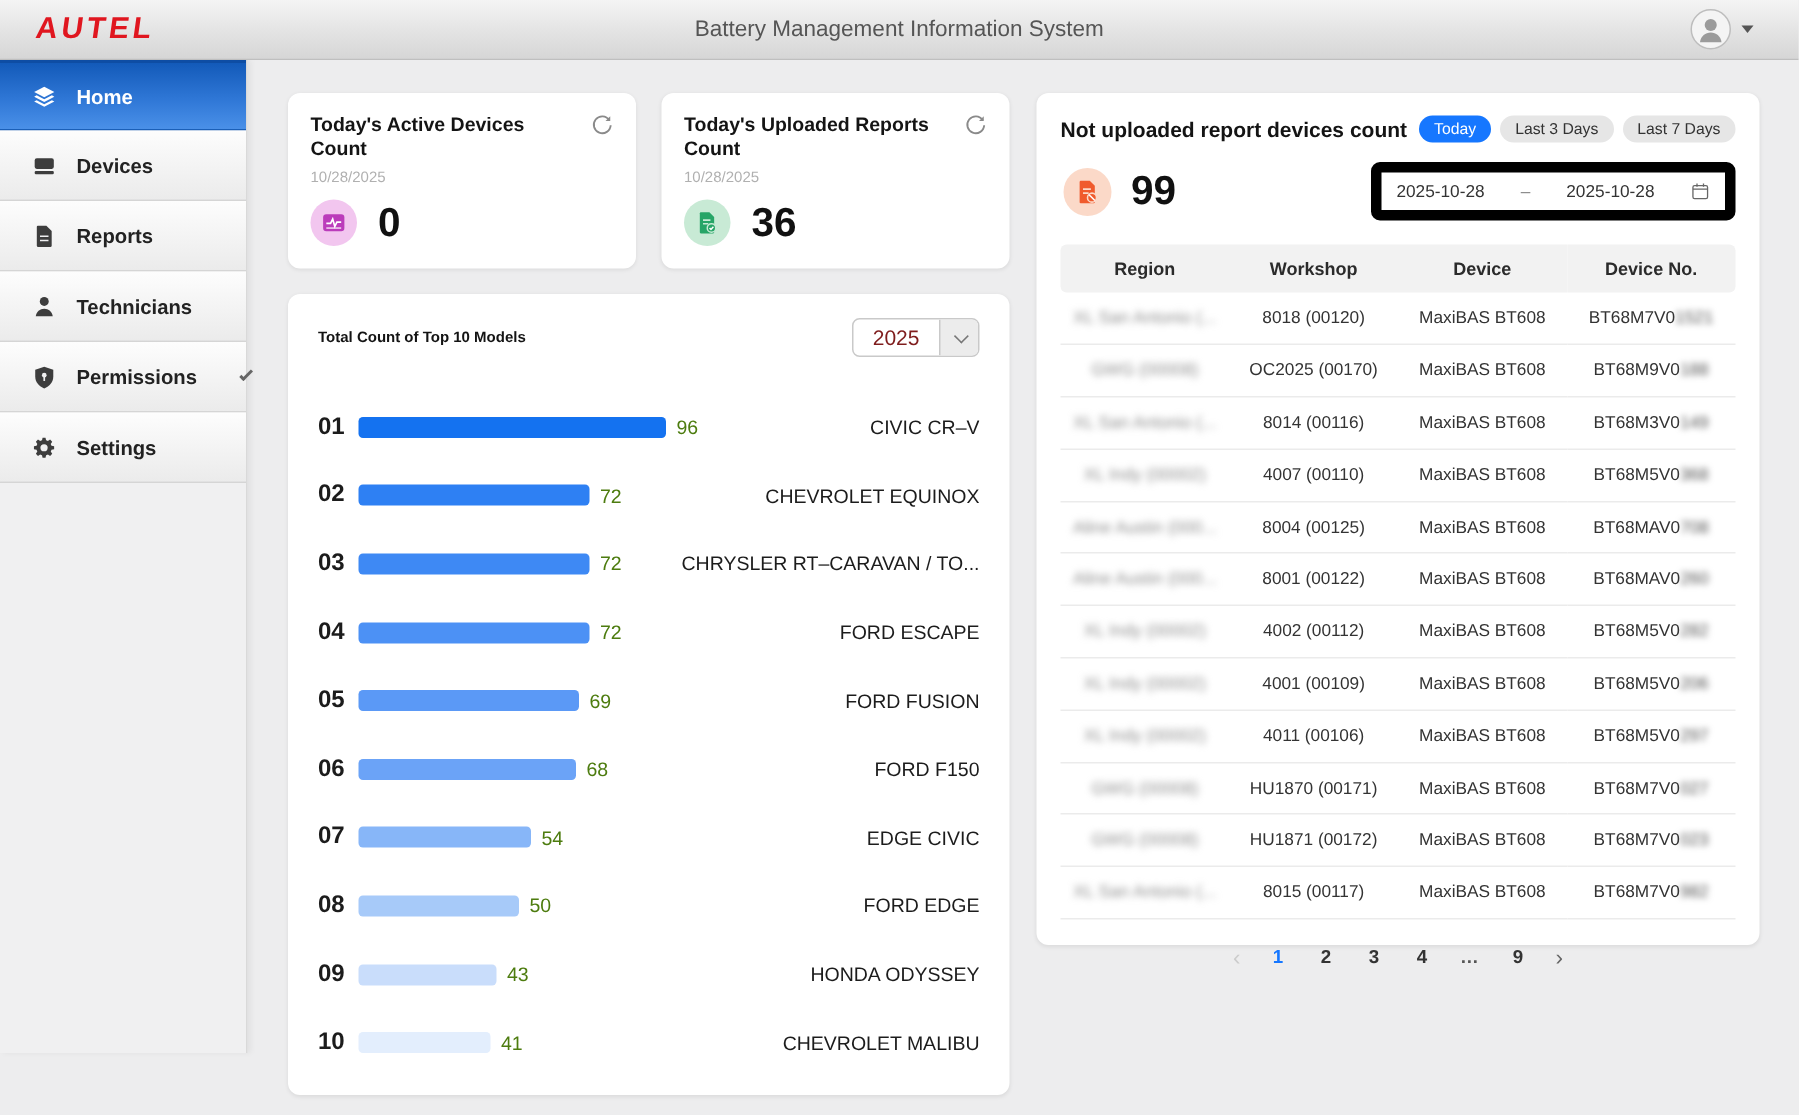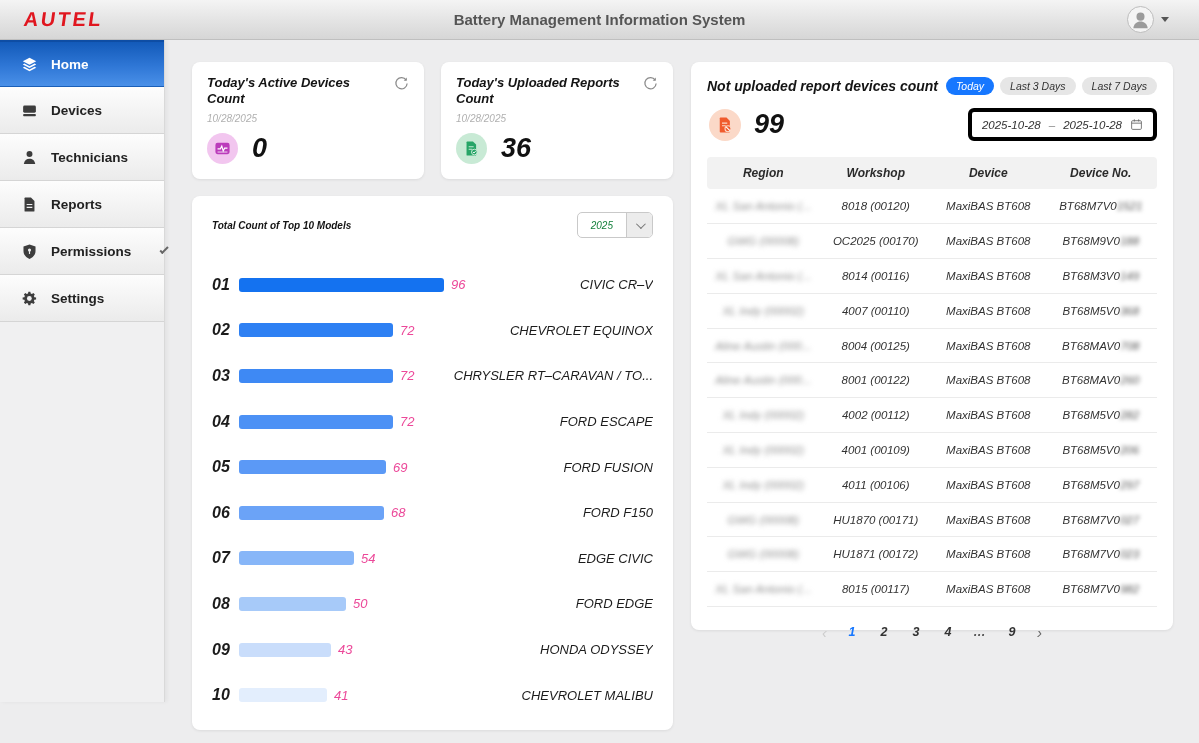--- a/index.html
+++ b/index.html
@@ -5,21 +5,21 @@
   * { margin:0; padding:0; box-sizing:border-box; }
   html,body { width:1199px; height:743px; overflow:hidden;
     font-family:"Liberation Sans","DejaVu Sans",sans-serif; background:#ededee; }
 
   
   .app-header { position:absolute; left:0; top:0; width:1199px; height:40px;
     background:linear-gradient(180deg,#f4f4f4 0%,#e3e3e3 55%,#d6d6d6 100%);
     border-bottom:1px solid #bfbfbf; display:flex; align-items:center; z-index:10; }
   .logo { width:165px; padding-left:24px; font-weight:800; font-size:20px; letter-spacing:2.5px;
     color:#e0161f; transform:skewX(-8deg); }
-  .app-title { flex:1; text-align:center; font-weight:700; font-size:15px; color:#555; }
+  .app-title { flex:1; text-align:center; font-weight:400; font-size:15px; color:#555; }
   .avatar-wrap { width:165px; display:flex; align-items:center; justify-content:flex-end; padding-right:30px; gap:7px; }
   .avatar { width:27px; height:27px; border-radius:50%; background:#f4f4f4; border:1px solid #bdbdbd;
     display:flex; align-items:center; justify-content:center; overflow:hidden; }
   .caret-down { width:0; height:0; border-left:4px solid transparent; border-right:4px solid transparent;
     border-top:5px solid #555; }
 
   
   .sidebar { position:absolute; left:0; top:40px; width:165px; height:662px; background:#f0f0f1;
     border-right:1px solid #d9d9d9; box-shadow:2px 0 4px rgba(0,0,0,.05); z-index:5; }
   .side-item { height:47px; display:flex; align-items:center; gap:13px; padding-left:21px;
@@ -32,65 +32,65 @@
   .side-item.active .lbl { color:#fff; }
   .side-item.active svg { fill:#fff; }
   .side-chevron { margin-left:16px; width:9px; height:9px; border-right:2px solid #666; border-bottom:2px solid #666;
     transform:rotate(45deg) translateY(-3px); }
 
   
   .main { position:absolute; left:165px; top:40px; width:1034px; height:703px; padding:22px 26px 0 27px;
     display:flex; gap:18px; }
   .col-left { width:481px; flex:none; }
   .col-right { width:482px; flex:none; }
-  .card { background:#fff; border-radius:8px; box-shadow:0 1px 3px rgba(0,0,0,.08);font-style:italic; }
+  .card { background:#fff; border-radius:8px; box-shadow:0 1px 3px rgba(0,0,0,.08); }
 
   
   .stat-row { display:flex; gap:17px; }
   .stat-card { width:232px; height:117px; padding:13px 15px; }
   .stat-head { display:flex; justify-content:space-between; align-items:flex-start; }
   .stat-title { font-size:13px; font-weight:700; color:#141414; line-height:1.25; max-width:175px; }
   .refresh-btn { cursor:pointer; flex:none; margin-top:1px; }
   .refresh-btn svg { width:15px; height:15px; stroke:#8a8a8a; fill:none; stroke-width:2; }
   .stat-date { font-size:10px; color:#b0b0b0; margin-top:5px; }
   .stat-bottom { display:flex; align-items:center; gap:14px; margin-top:9px; }
   .stat-icon { width:31px; height:31px; border-radius:50%; display:flex; align-items:center; justify-content:center; }
   .stat-icon svg { width:17px; height:17px; }
   .stat-value { font-size:27px; font-weight:800; color:#111; }
 
   
   .chart-card { margin-top:17px; height:534px; padding:16px 20px; }
   .chart-head { display:flex; justify-content:space-between; align-items:center; }
   .chart-title { font-size:10px; font-weight:700; color:#141414; }
   .year-select { display:flex; align-items:stretch; border:1px solid #c9c9c9; border-radius:5px; overflow:hidden;
     height:26px; cursor:pointer; background:#fff; }
-  .year-val { padding:0 13px; font-size:10px; color:#15803d; display:flex; align-items:center; }
+  .year-val { padding:0 13px; font-size:14px; color:#7f1d1d; display:flex; align-items:center; }
   .year-arrow { width:26px; background:#ececec; border-left:1px solid #c9c9c9; display:flex; align-items:center; justify-content:center; }
   .year-arrow i { width:7px; height:7px; border-right:1.8px solid #777; border-bottom:1.8px solid #777;
     transform:rotate(45deg) translateY(-2px); }
   .chart-body { margin-top:24px; }
   .crow { display:flex; align-items:center; height:45.6px; }
   .crank { width:27px; font-size:16px; font-weight:700; color:#1c1c1c; flex:none; }
   .cbar { height:14px; border-radius:3px; flex:none; }
-  .cval { margin-left:7px; font-size:13px; color:#ec4899; flex:none; }
+  .cval { margin-left:7px; font-size:13px; color:#4d7c0f; flex:none; }
   .cmodel { flex:1; text-align:right; font-size:13px; color:#1c1c1c; white-space:nowrap; overflow:hidden; }
 
   
   .right-panel { height:568px; padding:15px 16px; display:flex; flex-direction:column; }
   .rp-head { display:flex; justify-content:space-between; align-items:center; }
   .rp-title { font-size:14px; font-weight:700; color:#141414; }
   .pill-group { display:flex; gap:6px; }
   .pill { font-size:10.5px; color:#333; background:#e6e6e6; border-radius:10px; padding:3px 10px; cursor:pointer; white-space:nowrap; }
   .pill.active { background:#1677ff; color:#fff; }
   .rp-second { display:flex; justify-content:space-between; align-items:center; margin-top:13px; }
   .rp-count-wrap { display:flex; align-items:center; gap:13px; padding-left:2px; }
   .rp-count-icon { width:32px; height:32px; border-radius:50%; background:#fbd9c8; display:flex; align-items:center; justify-content:center; }
   .rp-count-icon svg { width:18px; height:18px; }
   .rp-count { font-size:27px; font-weight:800; color:#111; }
-  .date-range { display:flex; align-items:center; gap:8px; border:4px solid #000000; border-radius:6px;
+  .date-range { display:flex; align-items:center; gap:24px; border:7px solid #000000; border-radius:6px;
     padding:6px 10px; font-size:11.5px; color:#333; cursor:pointer; background:#fff; }
   .date-sep { color:#888; }
   .cal-icon svg { width:13px; height:13px; stroke:#666; fill:none; stroke-width:1.6; display:block; }
 
   
   table { width:100%; border-collapse:collapse; margin-top:16px; table-layout:fixed; }
   thead th { background:#f2f2f2; font-size:12px; font-weight:700; color:#2b2b2b; height:32px; text-align:center; }
   thead th:first-child { border-radius:4px 0 0 4px; }
   thead th:last-child { border-radius:0 4px 4px 0; }
   tbody td { height:34.8px; font-size:11.5px; color:#333; text-align:center; border-bottom:1px solid #ebebeb;
@@ -135,31 +135,31 @@
   </div>
   <div class="side-item">
     <svg viewBox="0 0 24 24">
       <rect x="3" y="5" width="18" height="10" rx="2"></rect>
       <rect x="3" y="17" width="18" height="3" rx="1.2"></rect>
     </svg>
     <span class="lbl">Devices</span>
   </div>
   <div class="side-item">
     <svg viewBox="0 0 24 24">
+      <path d="M6 2h8l5 5v14a1 1 0 0 1-1 1H6a1 1 0 0 1-1-1V3a1 1 0 0 1 1-1z"></path>
+      <path d="M8 12h8M8 16h8" stroke="#f0f0f1" stroke-width="1.6" fill="none"></path>
+    </svg>
+    <span class="lbl">Reports</span>
+  </div>
+  <div class="side-item">
+    <svg viewBox="0 0 24 24">
       <circle cx="12" cy="7" r="4.2"></circle>
       <path d="M4 21c.5-4.5 3.9-7.2 8-7.2s7.5 2.7 8 7.2z"></path>
     </svg>
     <span class="lbl">Technicians</span>
-  </div>
-  <div class="side-item">
-    <svg viewBox="0 0 24 24">
-      <path d="M6 2h8l5 5v14a1 1 0 0 1-1 1H6a1 1 0 0 1-1-1V3a1 1 0 0 1 1-1z"></path>
-      <path d="M8 12h8M8 16h8" stroke="#f0f0f1" stroke-width="1.6" fill="none"></path>
-    </svg>
-    <span class="lbl">Reports</span>
   </div>
   <div class="side-item">
     <svg viewBox="0 0 24 24">
       <path d="M12 2l8.5 3v6.2c0 5.2-3.6 9.3-8.5 11.3-4.9-2-8.5-6.1-8.5-11.3V5z"></path>
       <circle cx="12" cy="10" r="2.2" fill="#f0f0f1"></circle>
       <rect x="11.2" y="11.5" width="1.6" height="4" fill="#f0f0f1"></rect>
     </svg>
     <span class="lbl">Permissions</span>
     <span class="side-chevron"></span>
   </div>

